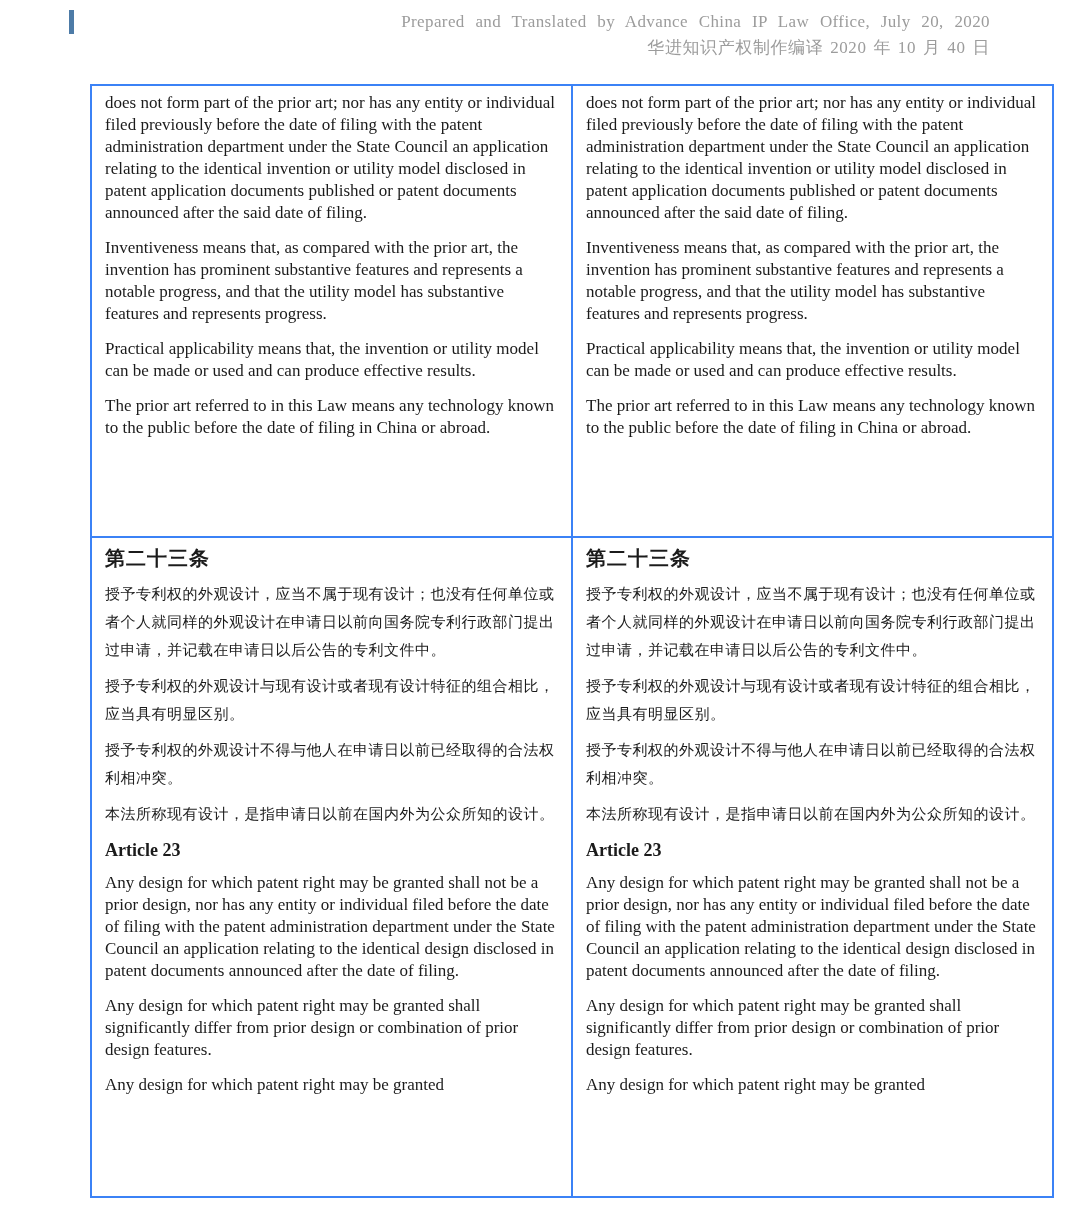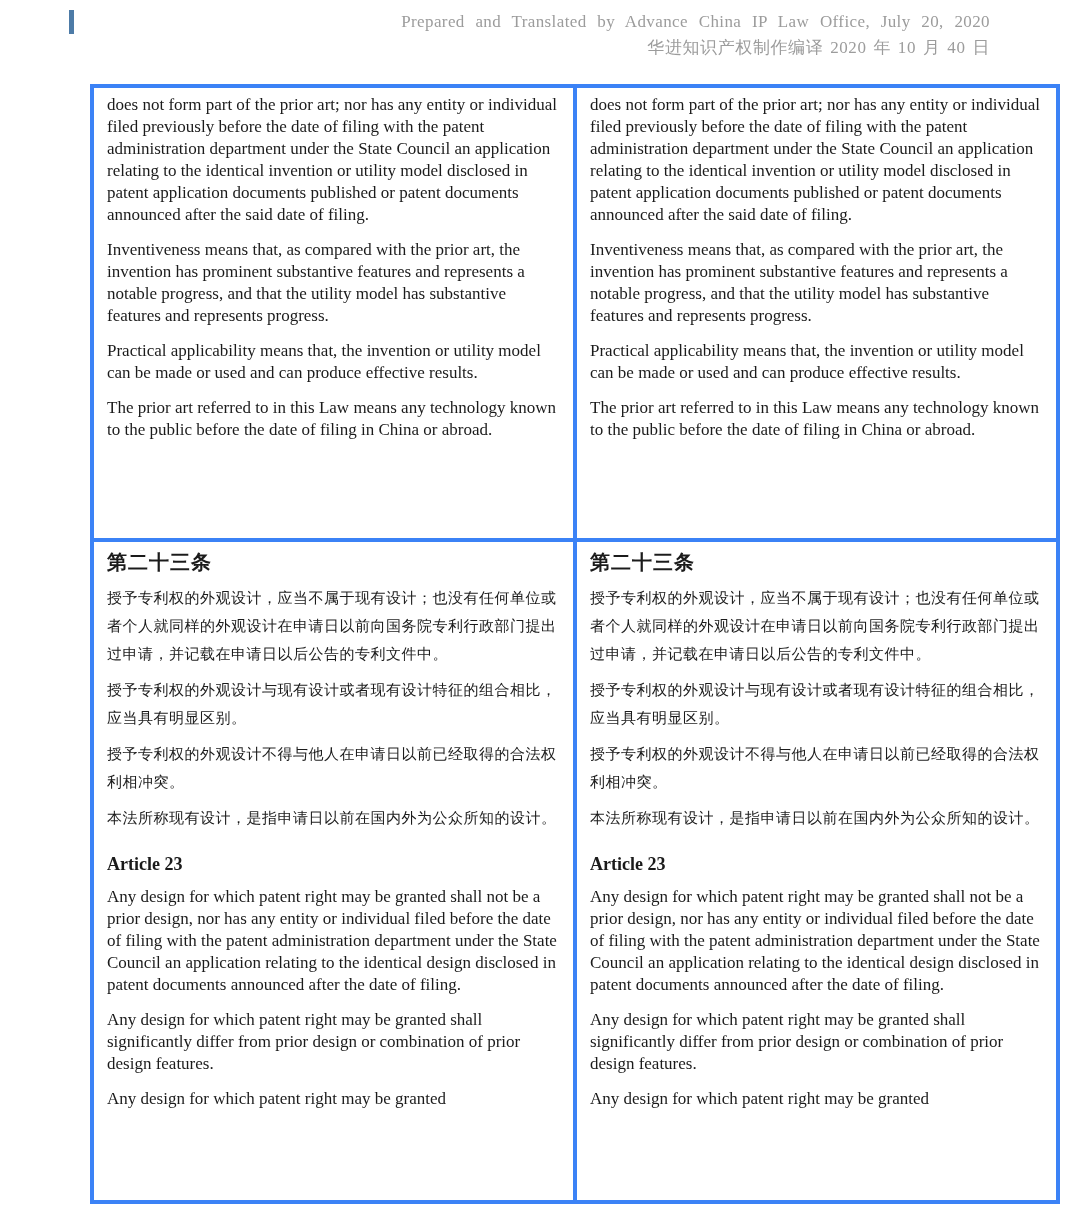--- a/index.html
+++ b/index.html
@@ -47,21 +47,21 @@
   
   table.doc-table {
     border-collapse: collapse;
     table-layout: fixed;
     margin: 20px 0 0 90px;
     width: 905px;
   }
   table.doc-table td {
     width: 452px;
     vertical-align: top;
-    border: 4px solid #3b82f6;
+    border: 2px solid #3b82f6;
     padding: 6px 14px 0 13px;
   }
   .clip-r1 { height: 444px; overflow: hidden; }
   .clip-r2 { height: 652px; overflow: hidden; }
 
   p.en {
     font-size: 17px;
     line-height: 22px;
     margin: 13px 0 0 0;
   }
@@ -77,21 +77,21 @@
     font-size: 20px;
     line-height: 28px;
     font-weight: bold;
     margin: 0 0 8px 0;
     letter-spacing: 1px;
   }
   .en-heading {
     font-size: 18px;
     line-height: 24px;
     font-weight: bold;
-    margin: 20px 0 0 0;
+    margin: 10px 0 0 0;
   }
   p.en.after-head { margin-top: 10px; }
 
   
   .footer {
     text-align: center;
     font-size: 17px;
     line-height: 22px;
     margin-top: 5px;
     color: #222222;

